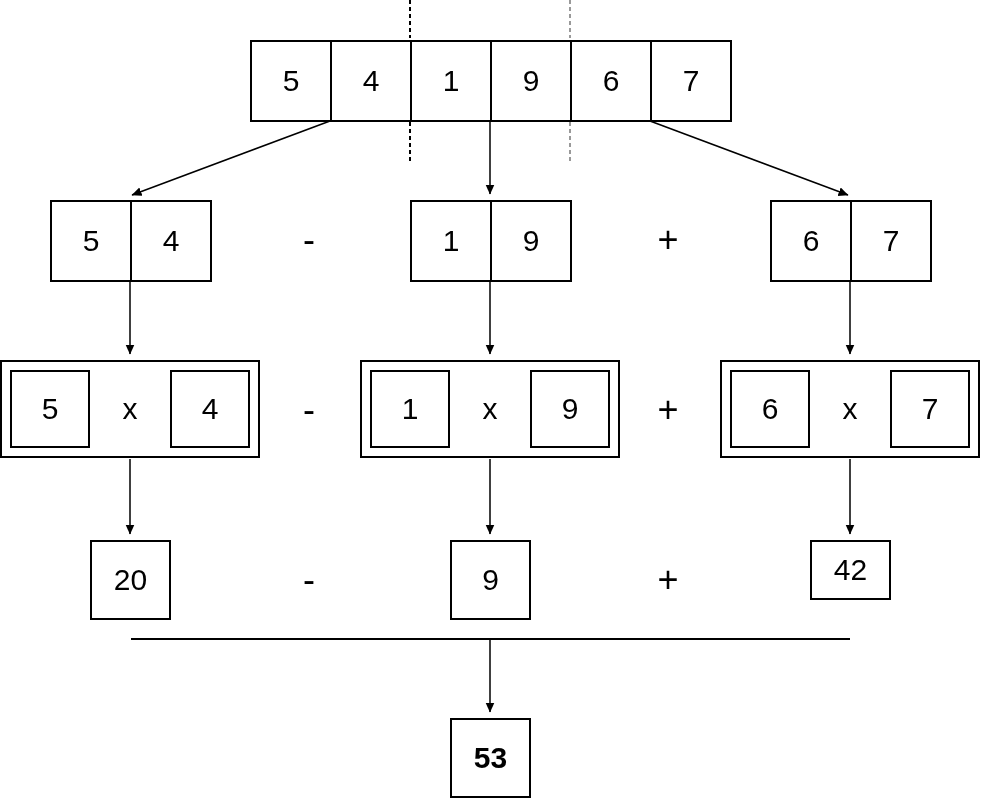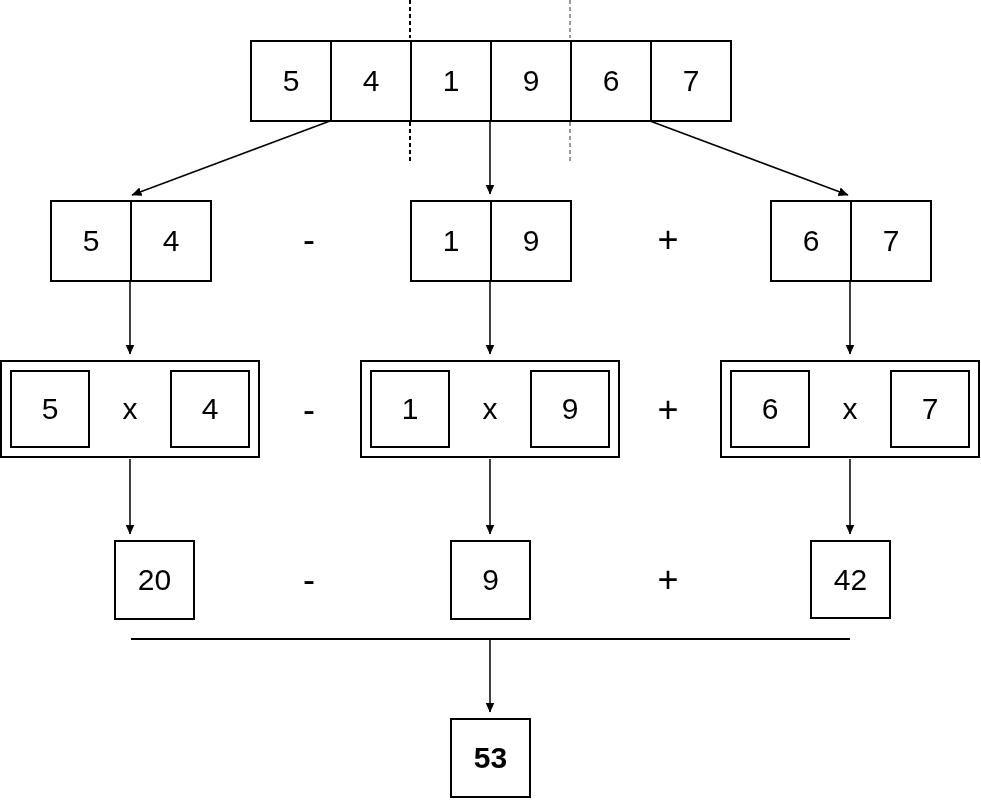--- a/index.html
+++ b/index.html
@@ -164,22 +164,22 @@
   </div>
   <div class="outer" style="left:720px; top:360px; width:260px; height:98px;">
     <div class="inner left">6</div>
     <span class="times">x</span>
     <div class="inner right">7</div>
   </div>
 
   <span class="op" style="left:284px; top:390px;">-</span>
   <span class="op" style="left:643px; top:390px;">+</span>
 
-  <div class="sq" style="left:90px;  top:540px; width:81px; height:80px;margin-left:24px;">20</div>
+  <div class="sq" style="left:90px;  top:540px; width:81px; height:80px;">20</div>
   <div class="sq" style="left:450px; top:540px; width:81px; height:80px;">9</div>
-  <div class="sq" style="left:810px; top:540px; width:81px; height:79px;">42</div>
+  <div class="sq" style="left:810px; top:540px; width:81px; height:60px;">42</div>
 
   <span class="op" style="left:284px; top:560px;">-</span>
   <span class="op" style="left:643px; top:560px;">+</span>
 
   <div class="sq" style="left:450px; top:718px; width:81px; height:80px;font-weight:bold;">53</div>
 
 </div>
 
 </body></html>

